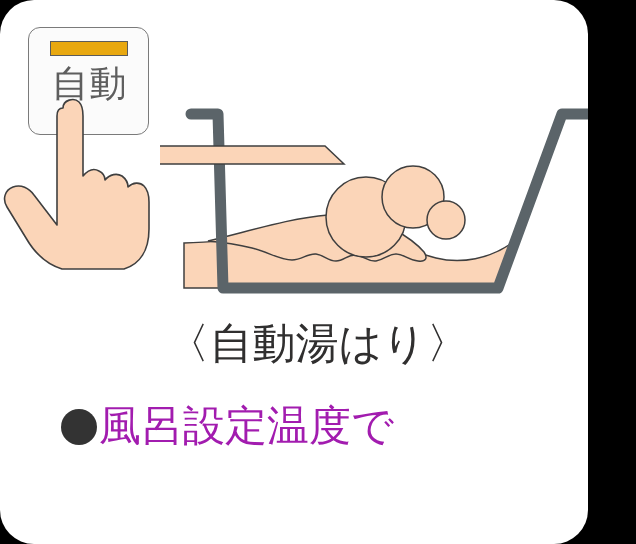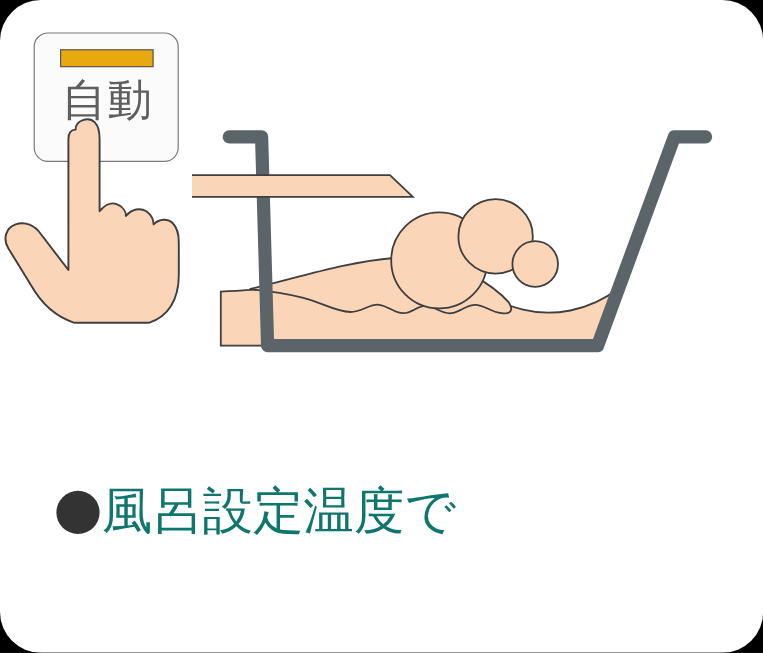--- a/index.html
+++ b/index.html
@@ -10,21 +10,21 @@
   }
   body {
     width: 636px;
     height: 544px;
     overflow: hidden;
     font-family: "Liberation Sans", "DejaVu Sans", sans-serif;
   }
 
   #card {
     position: relative;
-    width: 636px;
+    width: 588px;
     height: 544px;
     background: #ffffff;
     border-radius: 34px;
     overflow: hidden;
     box-sizing: border-box;
   }
 
   
   .switch-panel {
     position: absolute;
@@ -106,24 +106,24 @@
     font-size: 43px;
     line-height: 54px;
     color: #302f2f;
     white-space: nowrap;
     font-family: "DejaVu Sans", "Liberation Sans", sans-serif;
   }
 
   
   .desc {
     position: absolute;
-    left: 47px;
+    left: 61px;
     top: 396px;
     width: 560px;
-    color: #0f766e;
+    color: #a21caf;
     font-size: 42px;
     line-height: 59px;
     font-family: "DejaVu Sans", "Liberation Sans", sans-serif;
   }
   .desc-line {
     white-space: nowrap;
   }
   .desc-line.indent {
     padding-left: 42px;
   }
@@ -208,18 +208,19 @@
                L 7 109
                C 2 101 5 92 13 89
                C 21 86 29 90 34 97
                L 57 127
                L 57 18
                C 57 13 59 10 63 10 Z" fill="#fbd5b8" stroke="#3f3f3f" stroke-width="1.6" stroke-linejoin="round"></path>
     </svg>
   </div>
 
 
+  <div class="caption">〈自動湯はり〉</div>
 
   <div class="desc">
     <div class="desc-line"><span class="bullet-dot"></span><span>風呂設定温度で</span></div>
   </div>
 
 </div>
 
 </body></html>

